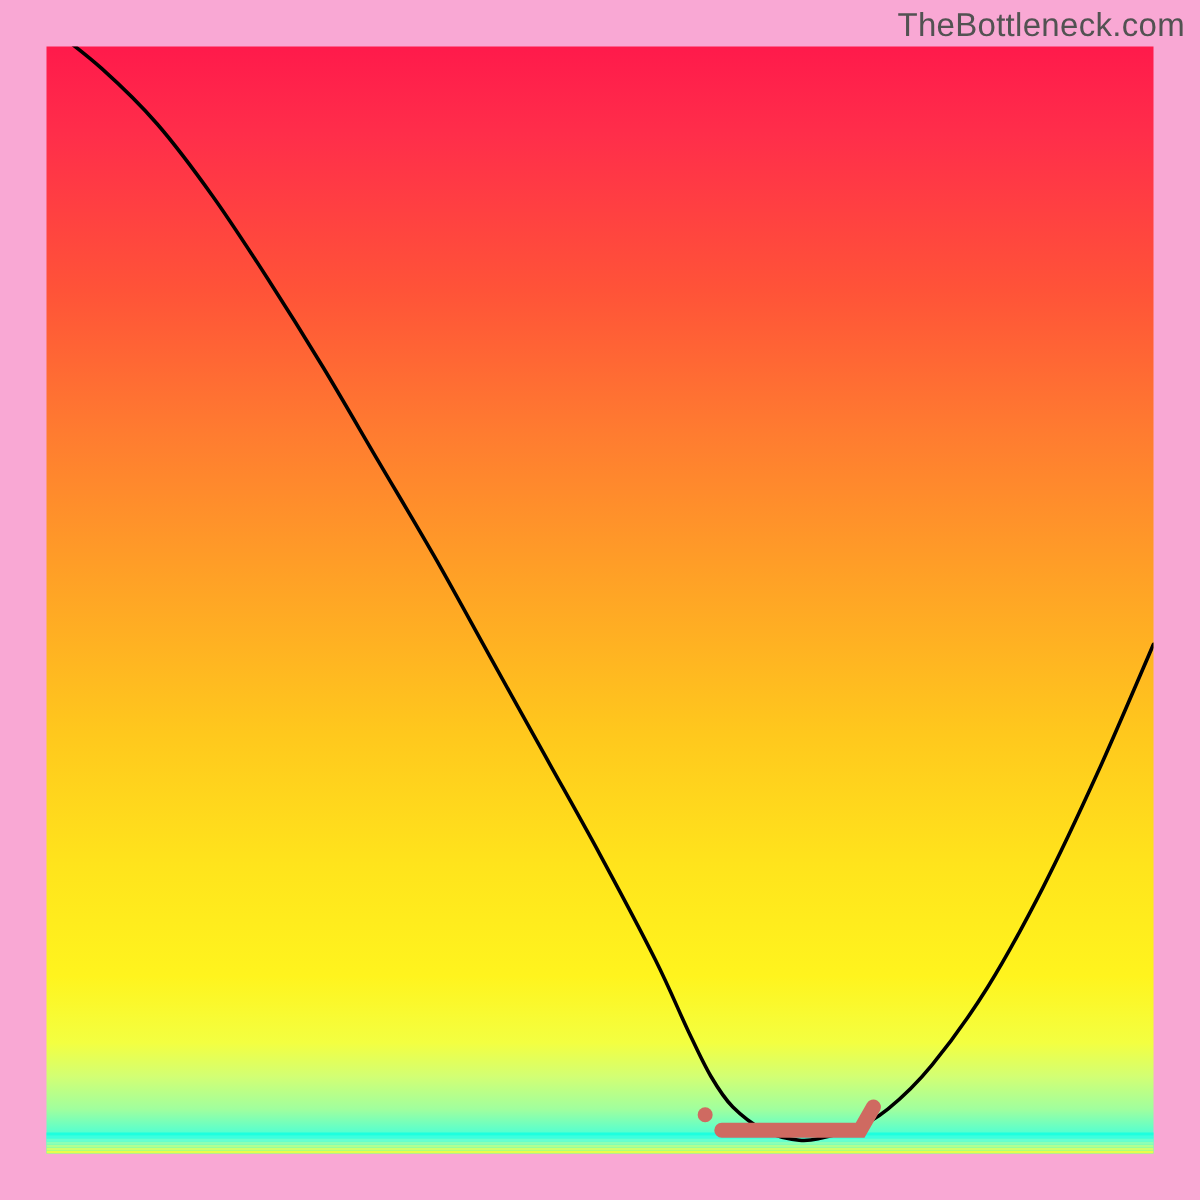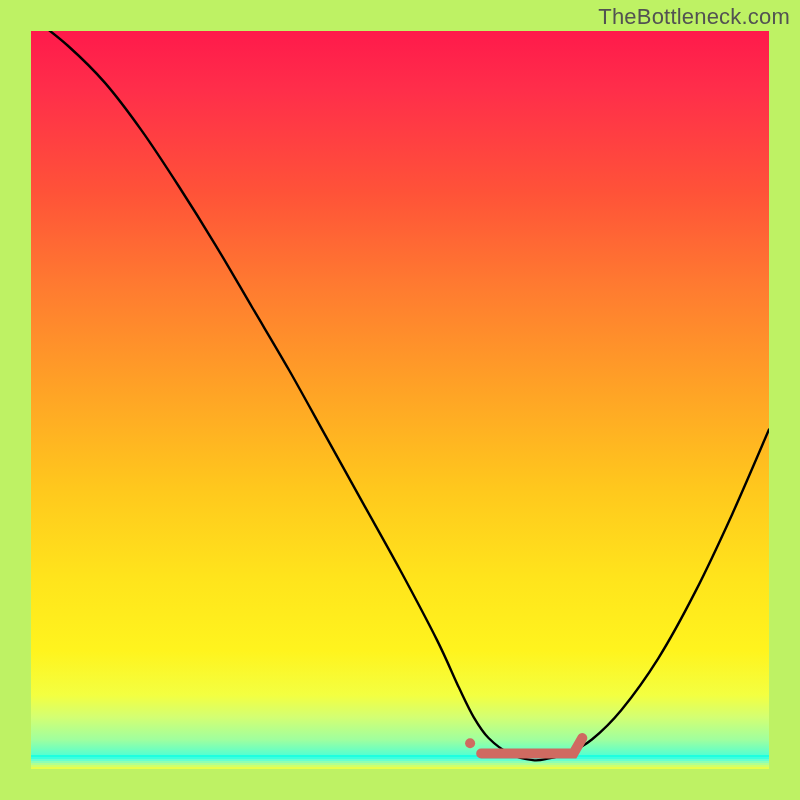--- a/index.html
+++ b/index.html
@@ -8,21 +8,21 @@
     width: 800px;
     height: 800px;
     overflow: hidden;
     background: #000;
     font-family: Arial, Helvetica, sans-serif;
   }
   .frame {
     position: relative;
     width: 800px;
     height: 800px;
-    background: #bef264;
+    background: #f9a8d4;
   }
   .watermark {
     position: absolute;
     top: 4px;
     right: 10px;
     color: #525252;
     font-size: 22px;
     font-weight: 500;
     letter-spacing: 0.2px;
     z-index: 10;

